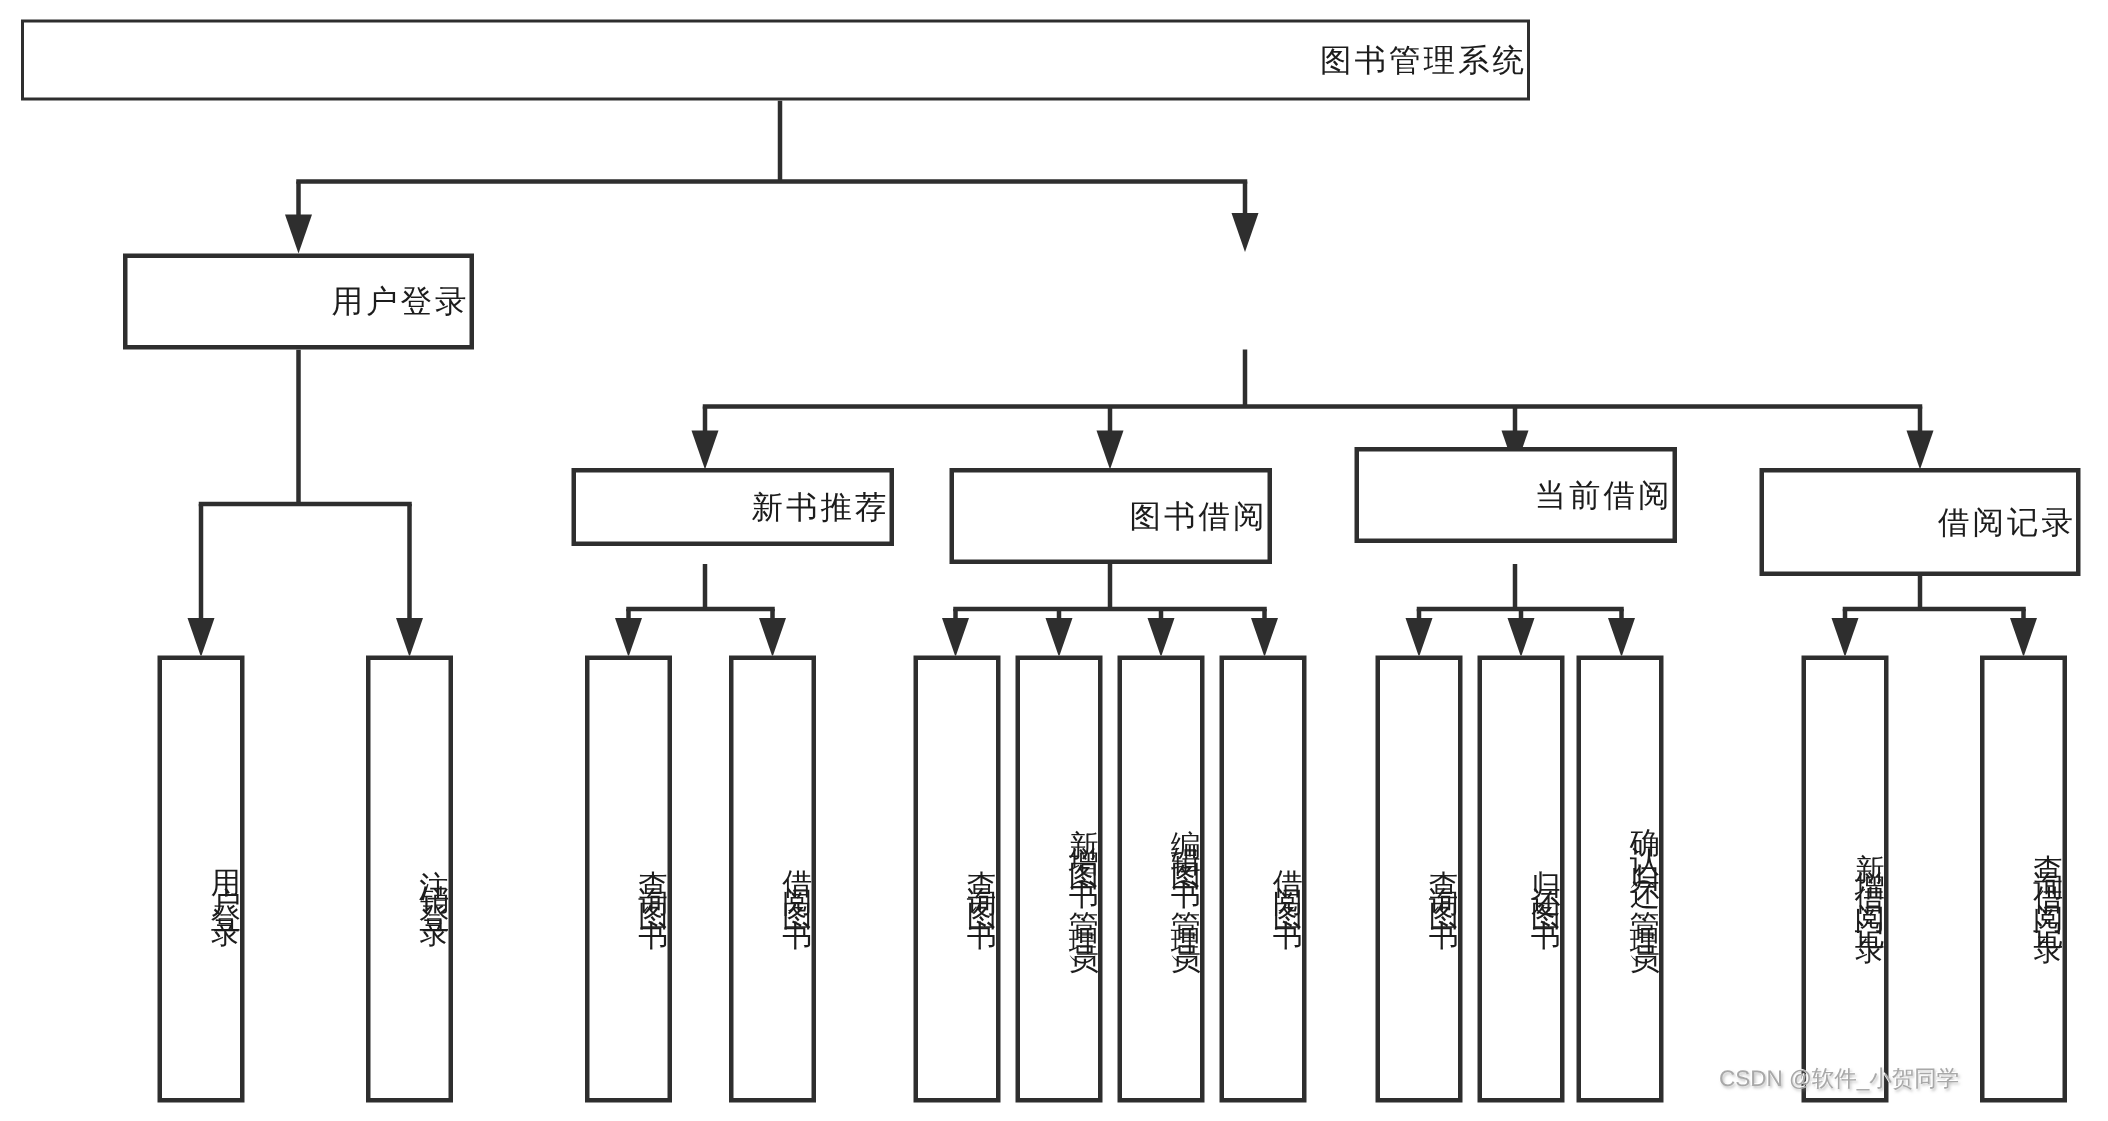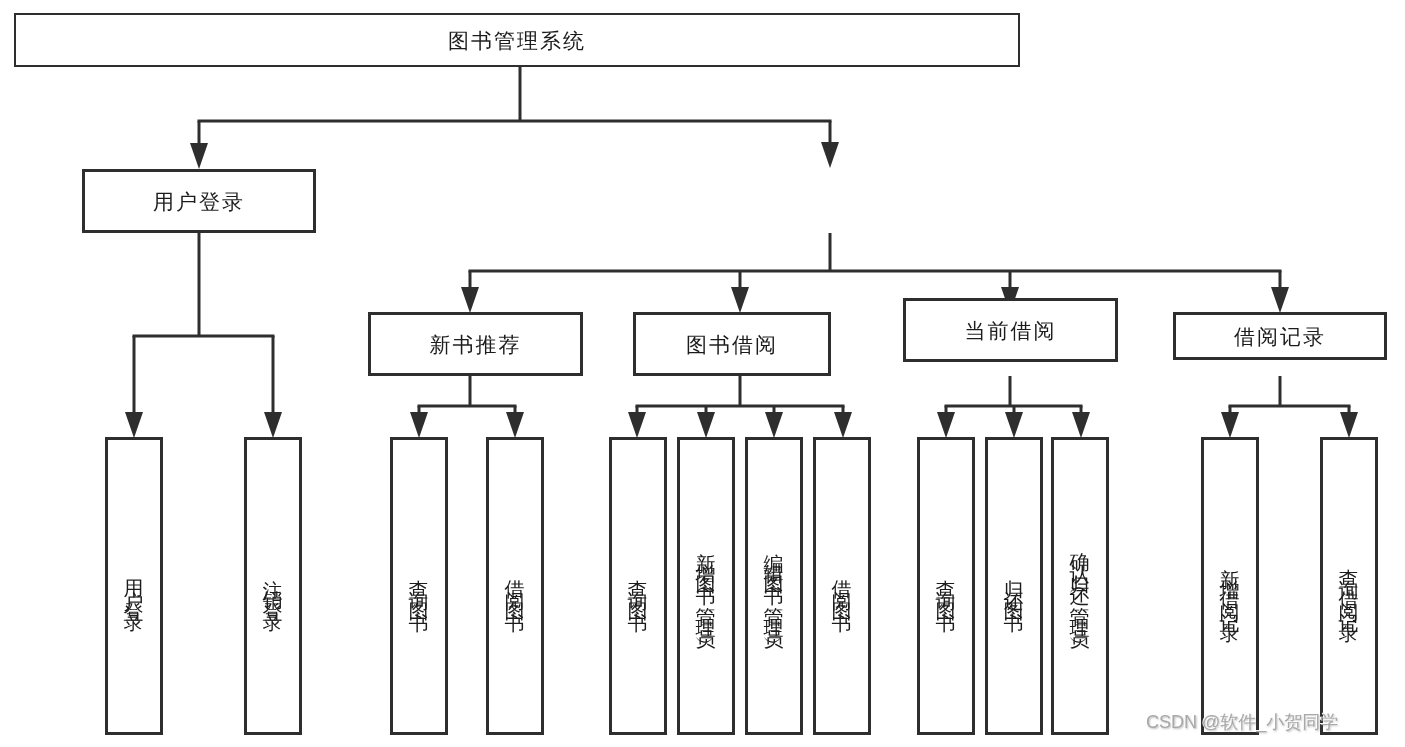--- a/index.html
+++ b/index.html
@@ -20,21 +20,21 @@
   #connectors{position:absolute;left:0;top:0;z-index:0;}
   #connectors line{stroke:var(--line);stroke-width:3;}
   #connectors polygon{fill:var(--line);}
   .node{
     position:absolute;
     box-sizing:border-box;
     background:#fff;
     border:3px solid var(--border);
     display:flex;
     align-items:center;
-    justify-content:center;
+    justify-content:flex-end;
     z-index:1;
     color:var(--text);
   }
   .node.root{border-width:2px;}
   .node.h .lbl{
     font-size:21px;
     letter-spacing:2px;
     line-height:1;
     white-space:nowrap;
   }
@@ -42,21 +42,21 @@
     writing-mode:vertical-rl;
     font-size:20px;
     letter-spacing:11px;
     line-height:1;
     white-space:nowrap;
   }
   .watermark{
     position:absolute;
     left:1146px;top:710px;
     z-index:3;
-    font-size:18px;
+    font-size:15px;
     color:var(--watermark);
     text-shadow:-1px -1px 0 rgba(255,255,255,.95),1px 1px 2px rgba(130,130,130,.55);
     white-space:nowrap;
   }
 </style>
 </head>
 <body>
 
 <div class="canvas">
 
@@ -116,30 +116,30 @@
     </svg>
 
   <div class="node h root" style="left:14px;top:13px;width:1006px;height:54px">
     <span class="lbl">图书管理系统</span>
   </div>
 
   <div class="node h" style="left:82px;top:169px;width:234px;height:64px">
     <span class="lbl">用户登录</span>
   </div>
 
-  <div class="node h" style="left:368px;top:312px;width:215px;height:64px">
+  <div class="node h" style="left:381px;top:312px;width:215px;height:52px">
     <span class="lbl">新书推荐</span>
   </div>
-  <div class="node h" style="left:633px;top:312px;width:198px;height:64px">
+  <div class="node h" style="left:633px;top:312px;width:215px;height:64px">
     <span class="lbl">图书借阅</span>
   </div>
   <div class="node h" style="left:903px;top:298px;width:215px;height:64px">
     <span class="lbl">当前借阅</span>
   </div>
-  <div class="node h" style="left:1173px;top:312px;width:214px;height:48px">
+  <div class="node h" style="left:1173px;top:312px;width:214px;height:72px">
     <span class="lbl">借阅记录</span>
   </div>
 
   <div class="node v" style="left:105px;top:437px;width:58px;height:298px">
     <span class="vlbl">用户登录</span>
   </div>
   <div class="node v" style="left:244px;top:437px;width:58px;height:298px">
     <span class="vlbl">注销登录</span>
   </div>
 

